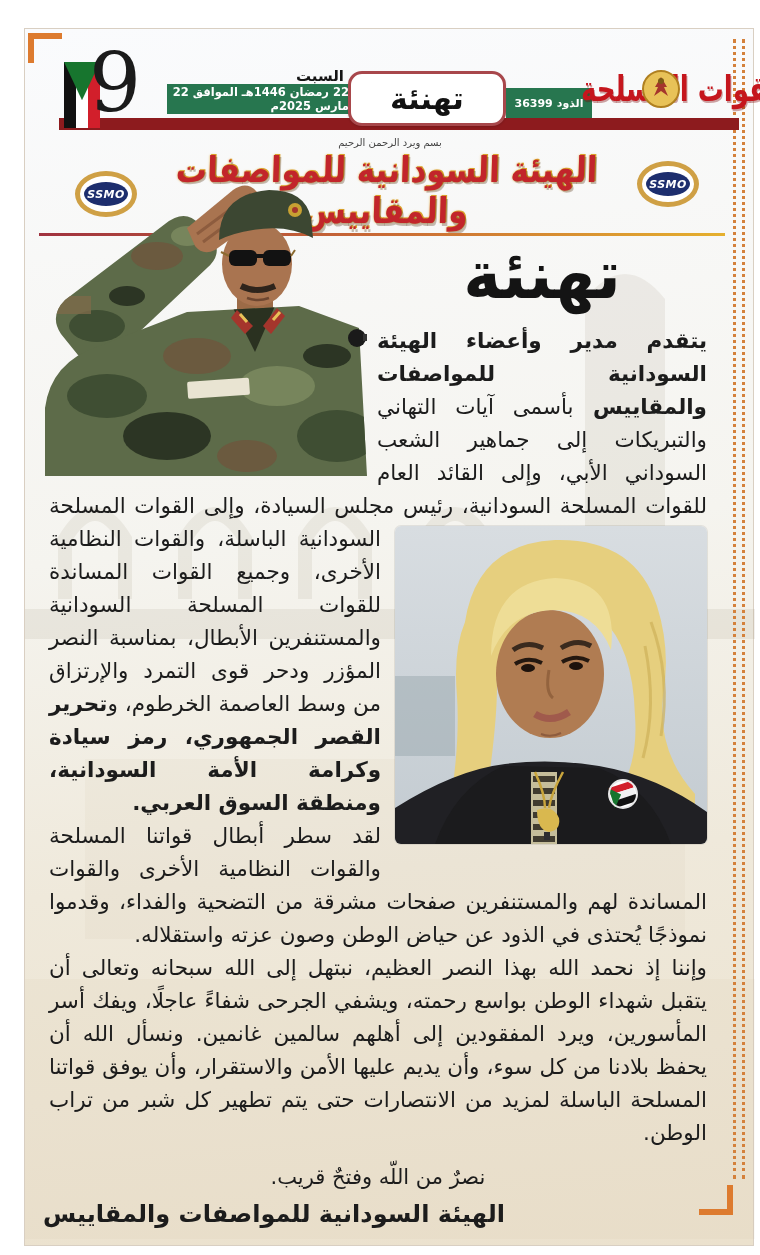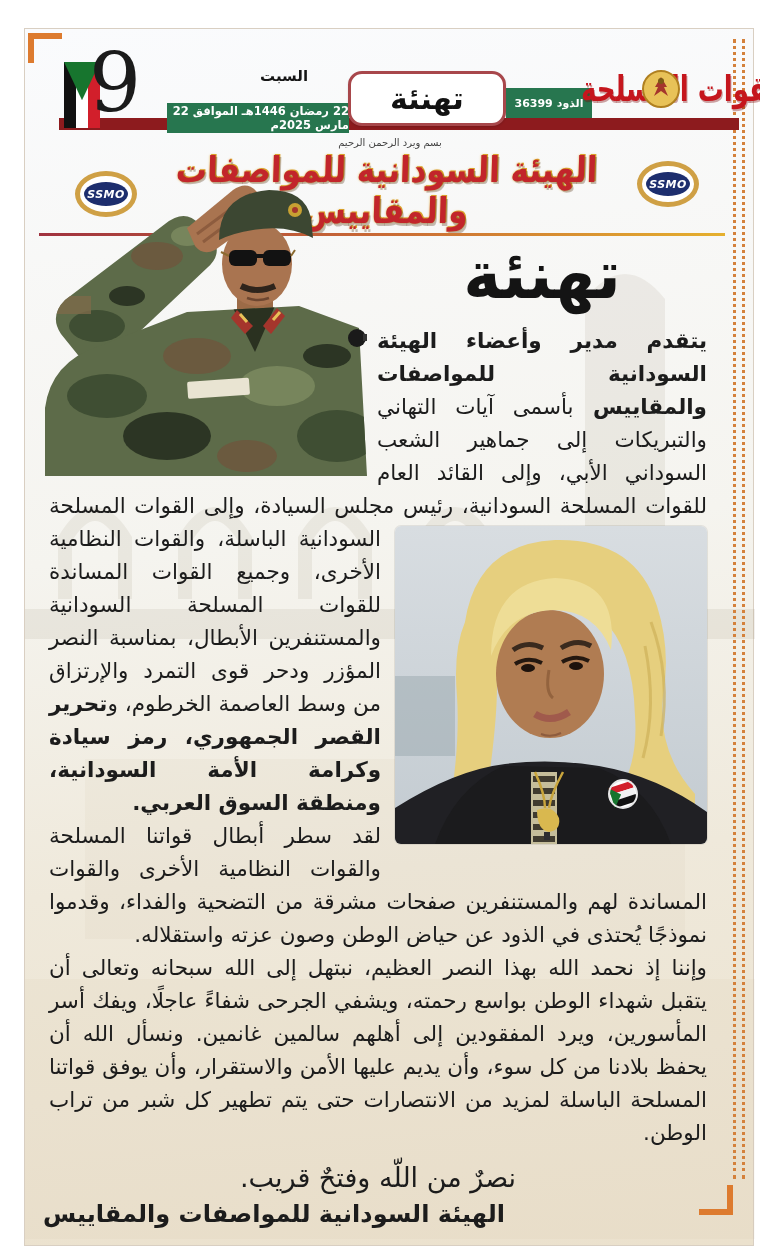--- a/index.html
+++ b/index.html
@@ -20,23 +20,23 @@
   
   .maroon-bar{position:absolute;left:34px;top:89px;width:680px;height:12px;background:#8d1b1e;}
   .flag{position:absolute;left:39px;top:33px;width:36px;height:66px;display:flex;}
   .flag .col{flex:1;}
   .flag .tri{position:absolute;left:0;top:0;width:100%;height:100%;
              background:#17752e;clip-path:polygon(0 0,100% 0,50% 58%);}
   .nine{position:absolute;left:64px;top:14px;font-family:"DejaVu Serif","Liberation Serif",serif;
         font-size:82px;line-height:1;color:#1b1b1b;}
   .green-seg{position:absolute;height:30px;background:#27764f;color:#fff;display:flex;
              align-items:center;justify-content:center;font-weight:bold;}
-  .green-left{left:142px;top:74px;width:182px;font-size:11.5px;}
+  .green-left{left:142px;top:55px;width:182px;font-size:11.5px;}
   .green-right{left:481px;top:59px;width:86px;font-size:11px;gap:4px;}
-  .sabt{position:absolute;left:235px;top:38px;width:120px;text-align:left;
+  .sabt{position:absolute;left:235px;top:38px;width:120px;text-align:center;
         font-size:15px;font-weight:bold;color:#151515;}
   .tag-box{position:absolute;left:323px;top:42px;width:158px;height:55px;background:#fff;
            border:3px solid #a8474b;border-radius:14px;display:flex;align-items:center;
            justify-content:center;box-shadow:0 1px 2px rgba(0,0,0,.15);}
   .tag-box span{font-size:30px;font-weight:900;color:#121212;}
   .masthead{position:absolute;left:556px;top:28px;width:160px;height:64px;text-align:center;}
   .masthead .mast-txt{font-size:26px;font-weight:900;color:#c5161d;white-space:nowrap;
            display:inline-block;transform:scaleY(1.35);letter-spacing:-1px;line-height:64px;
            text-shadow:1px 1px 0 rgba(120,0,0,.35);}
   .masthead .emblem{position:absolute;left:60px;top:12px;width:40px;height:40px;}
@@ -59,21 +59,21 @@
              background:linear-gradient(to right,#a0323f,#c96a35,#e5b02e);}
   
   .article{position:absolute;left:12px;top:209px;width:682px;direction:rtl;
            text-align:justify;color:#1c1c1c;font-size:21.5px;line-height:33px;}
   .headline{font-size:64px;font-weight:900;color:#141414;text-align:center;line-height:1.1;
             margin:2px 12px 14px 0;transform:scaleY(1.05);}
   .photo-general{float:left;width:330px;height:300px;margin:-62px 10px 6px 0;}
   .photo-woman{float:right;width:312px;height:318px;margin:4px 0 10px 14px;border-radius:6px;
                overflow:hidden;display:block;box-shadow:0 0 0 1px rgba(0,0,0,.08);}
   .b{font-weight:800;}
-  .closing{text-align:center;font-size:27px;margin-top:6px;clear:none;}
+  .closing{text-align:center;font-size:21px;margin-top:6px;clear:none;}
   .signature{text-align:left;font-weight:800;font-size:24px;margin:4px 0 0 6px;}
   svg{display:block;}
 </style>
 </head>
 <body>
 
 <div class="canvas">
   <div class="sheet">
 
     <svg class="watermark" viewBox="0 0 730 1000" preserveAspectRatio="none">

